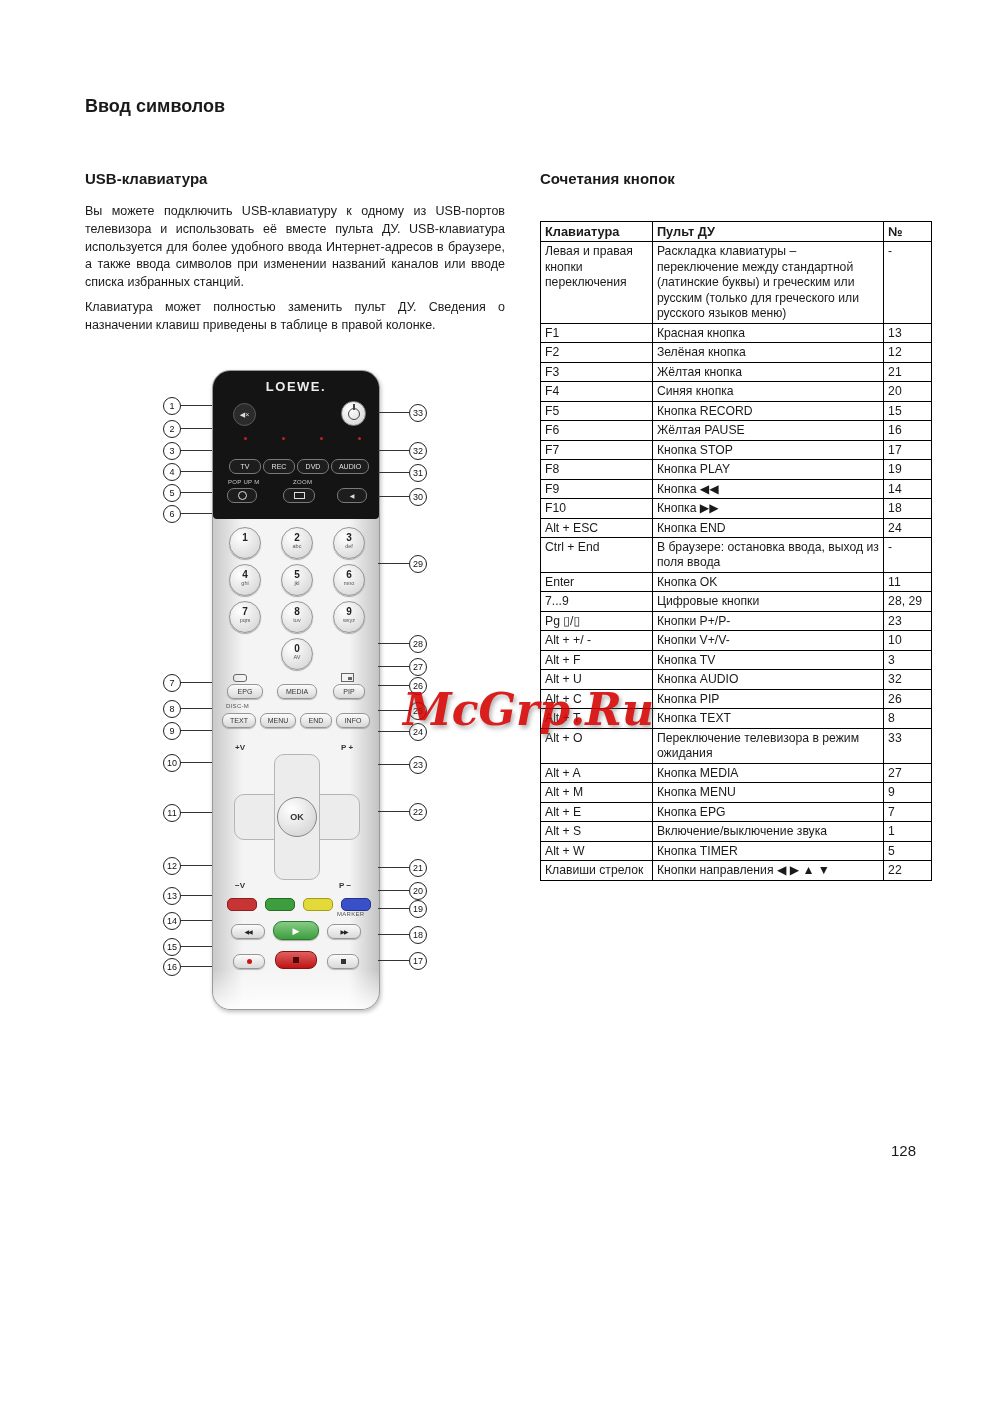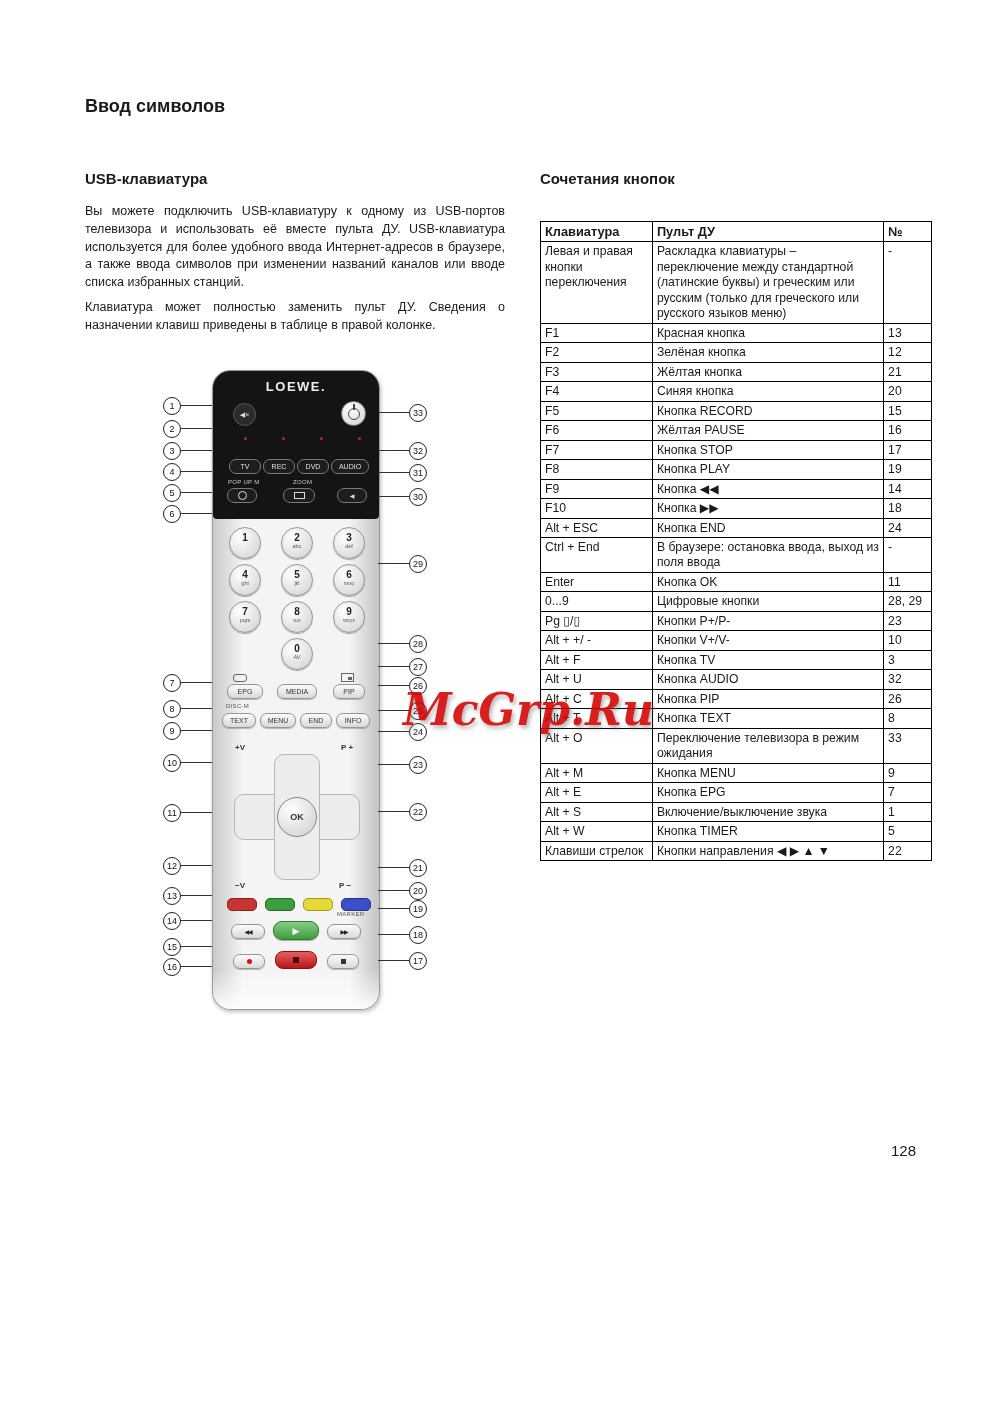--- a/index.html
+++ b/index.html
@@ -189,21 +189,21 @@
           <td>Ctrl + End</td>
           <td>В браузере: остановка ввода, выход из поля ввода</td>
           <td>-</td>
         </tr>
         <tr>
           <td>Enter</td>
           <td>Кнопка OK</td>
           <td>11</td>
         </tr>
         <tr>
-          <td>0...9</td>
+          <td>7...9</td>
           <td>Цифровые кнопки</td>
           <td>28, 29</td>
         </tr>
         <tr>
           <td>Pg ▯/▯</td>
           <td>Кнопки P+/P-</td>
           <td>23</td>
         </tr>
         <tr>
           <td>Alt + +/ -</td>
@@ -227,20 +227,25 @@
         </tr>
         <tr>
           <td>Alt + T</td>
           <td>Кнопка TEXT</td>
           <td>8</td>
         </tr>
         <tr>
           <td>Alt + O</td>
           <td>Переключение телевизора в режим ожидания</td>
           <td>33</td>
+        </tr>
+        <tr>
+          <td>Alt + A</td>
+          <td>Кнопка MEDIA</td>
+          <td>27</td>
         </tr>
         <tr>
           <td>Alt + M</td>
           <td>Кнопка MENU</td>
           <td>9</td>
         </tr>
         <tr>
           <td>Alt + E</td>
           <td>Кнопка EPG</td>
           <td>7</td>

